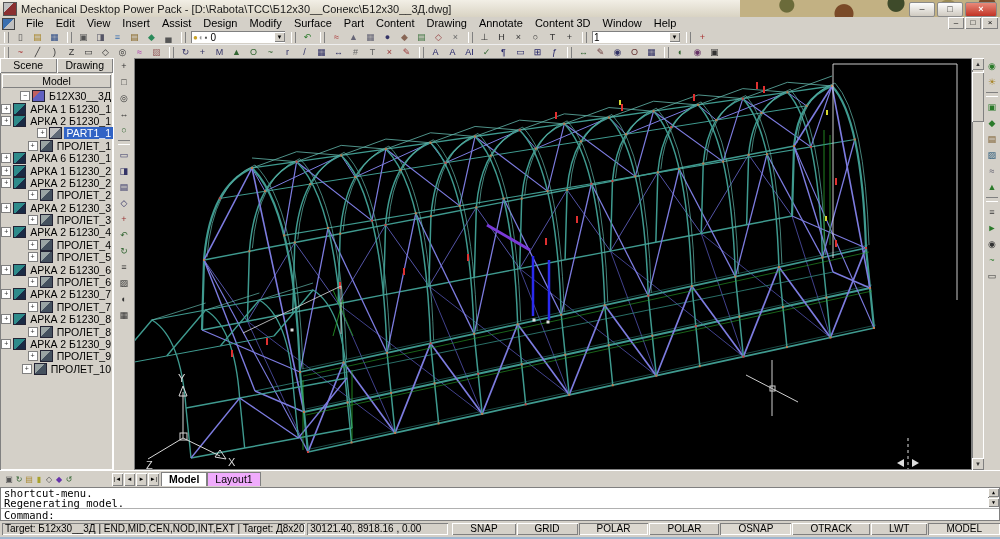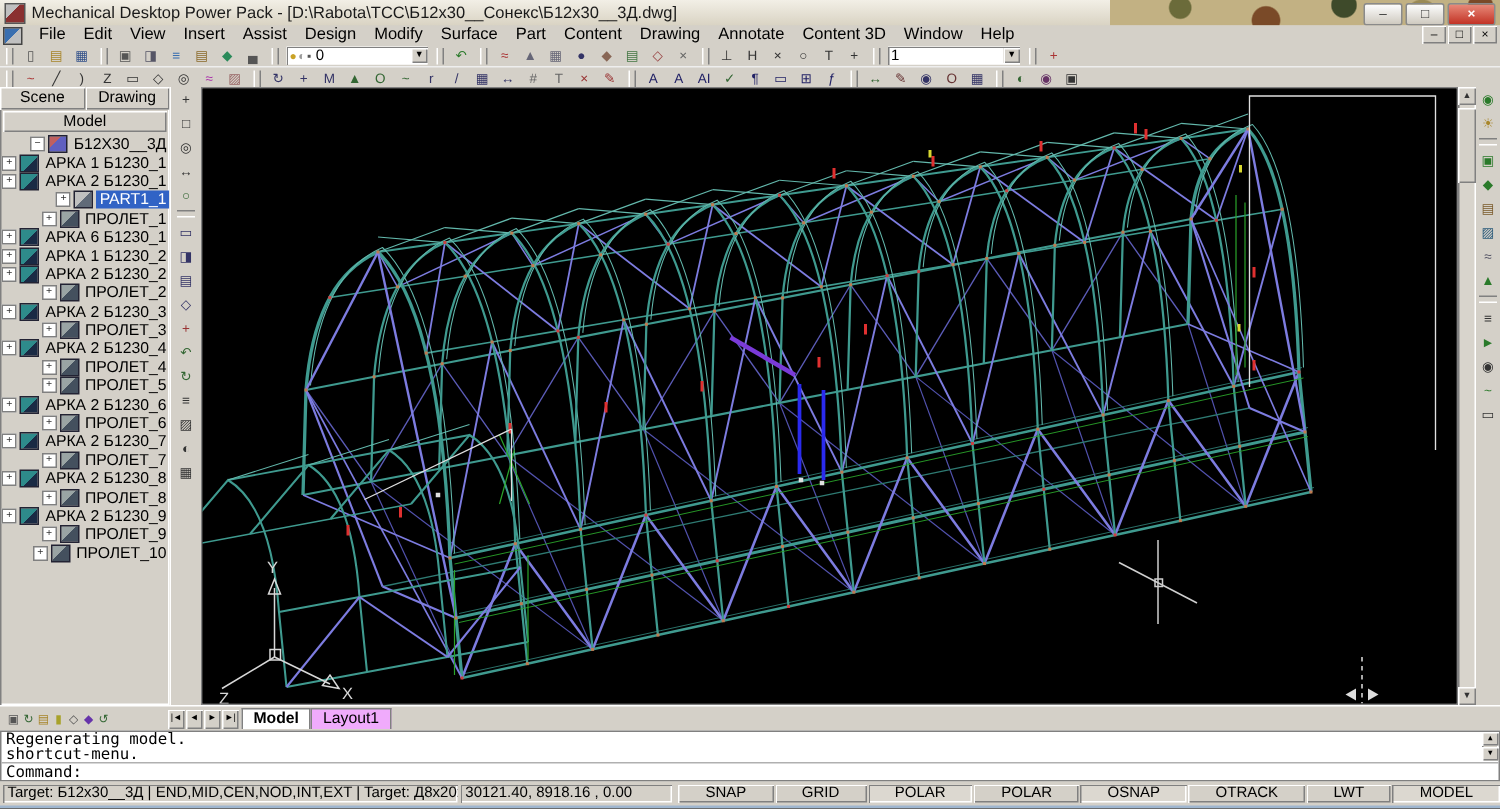--- a/index.html
+++ b/index.html
@@ -778,22 +778,22 @@
       <div style="display:flex;margin-left:2px;" id="dtabs">
           <div class="dtab active">Model</div>
           <div class="dtab">Layout1</div>
         </div>
     </div>
 
   </div>
 
   <div class="cmd">
     <div class="cmd-hist">
+      <div class="cmd-line">shortcut-menu.</div>
       <div class="cmd-line">Regenerating model.</div>
-      <div class="cmd-line">shortcut-menu.</div>
       <div class="cmd-scroll sunken">
         <div class="up raised" style="top:0;">▲</div>
         <div class="dn raised" style="bottom:0;">▼</div>
       </div>
     </div>
     <div class="cmd-prompt">Command:</div>
   </div>
 
   <div class="status">
     <div class="sbox sunken" style="width:330px;">Target: Б12х30__3Д | END,MID,CEN,NOD,INT,EXT | Target: Д8х20х8__ЭСКИЗ</div>

